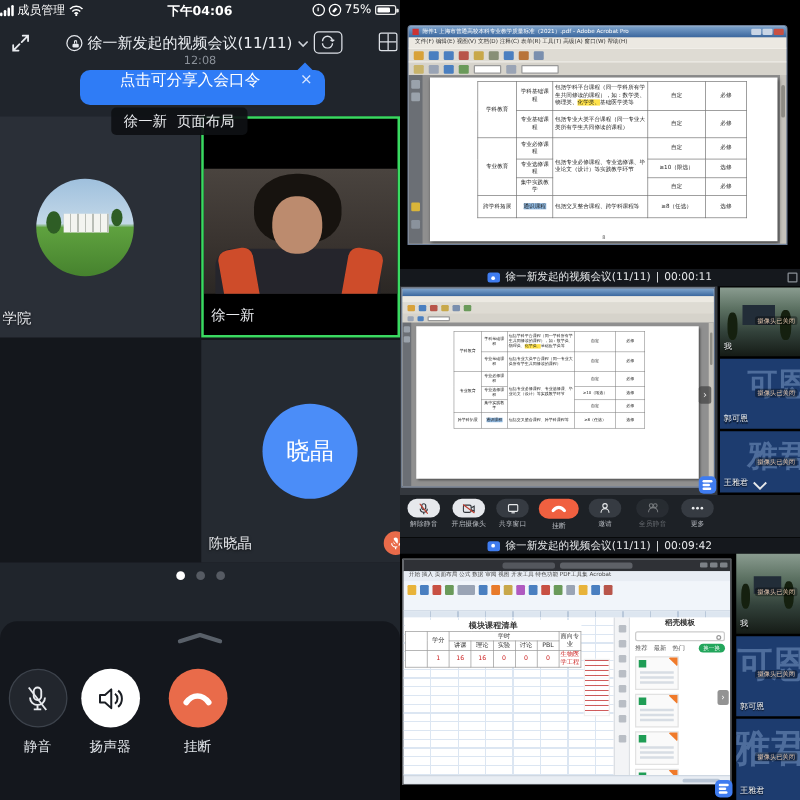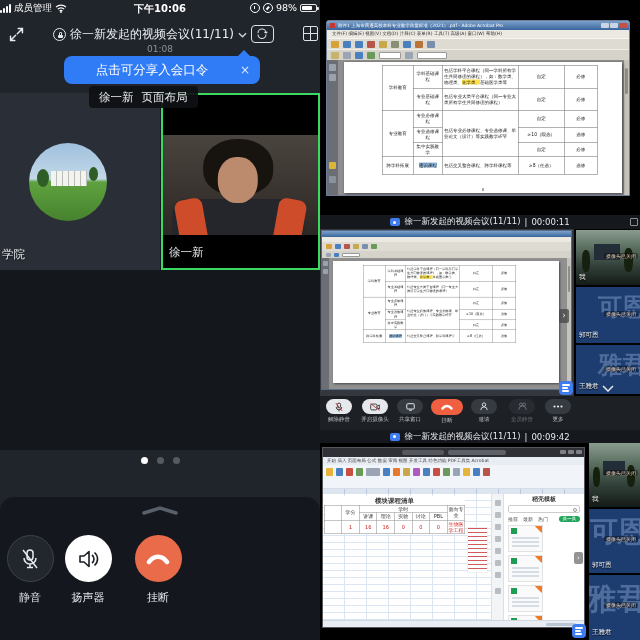--- a/index.html
+++ b/index.html
@@ -23,21 +23,21 @@
   .tinycirc i{position:absolute;left:3px;top:2px;width:1.5px;height:3.5px;background:#fff;}
 
   .navrow{position:absolute;left:0;top:24px;width:320px;height:22px;color:#eceff3;}
   .navtitle{position:absolute;left:40px;right:60px;top:2px;display:flex;align-items:center;justify-content:center;gap:4px;font-size:12px;white-space:nowrap;}
   .lockbadge{width:13px;height:13px;border:1.2px solid #e6e9ee;border-radius:50%;position:relative;flex:0 0 auto;}
   .lockbadge i{position:absolute;left:3.5px;top:5.5px;width:5px;height:3.5px;background:#e6e9ee;border-radius:1px;}
   .lockbadge u{position:absolute;left:4.5px;top:2.5px;width:3px;height:3px;border:1px solid #e6e9ee;border-bottom:none;border-radius:3px 3px 0 0;}
   .navtimer{position:absolute;left:0;right:0;top:44px;text-align:center;font-size:9px;color:#8b919a;}
 
   .tooltip{position:absolute;left:64px;top:56px;width:196px;height:28px;background:#2f7cf6;border-radius:8px;
-           color:#fff;display:flex;align-items:center;z-index:30;}
+           color:#fff;display:flex;align-items:flex-start;z-index:30;}
   .tooltip .txt{flex:1;text-align:center;font-size:12.5px;}
   .tooltip .cls{padding-right:10px;font-size:12px;color:#d9e6ff;}
   .tooltip:before{content:"";position:absolute;left:174px;top:-6px;border:6px solid transparent;border-bottom-color:#2f7cf6;border-top:none;}
 
   .banner{position:absolute;left:89px;top:86px;height:22px;padding:0 10px;background:rgba(14,16,20,.92);border-radius:4px;
           display:flex;align-items:center;gap:8px;color:#e9ebee;font-size:11.5px;z-index:20;white-space:nowrap;}
 
   .grid{position:absolute;left:0;top:93px;width:320px;height:357px;background:#14171c;}
   .cell{position:absolute;overflow:hidden;}
   .cell-tl{left:0;top:0;width:160px;height:177px;background:#2a2f37;}
@@ -199,29 +199,29 @@
             <i style="height:5px"></i>
             <i style="height:7px"></i>
             <i style="height:9px"></i>
           </span>
         <span>成员管理</span>
         <svg width="12" height="9" viewBox="0 0 12 9">
             <path d="M1 3.2 A7 7 0 0 1 11 3.2 M2.8 5.2 A4.5 4.5 0 0 1 9.2 5.2 M4.6 7 A2 2 0 0 1 7.4 7" stroke="#fff" stroke-width="1.2" fill="none"></path>
             <circle cx="6" cy="8" r="0.9" fill="#fff"></circle>
           </svg>
       </div>
-      <div class="sb-time">下午10:06</div>
+      <div class="sb-time">下午04:06</div>
       <div class="sb-right">
         <span class="tinycirc">
             <i></i>
           </span>
         <span class="tinycirc">
             <i style="transform:rotate(40deg)"></i>
           </span>
-        <span>98%</span>
+        <span>75%</span>
         <span class="batt">
             <i></i>
           </span>
       </div>
     </div>
 
     <div class="navrow">
       <svg class="abs" style="left:8px;top:2px" width="17" height="17" viewBox="0 0 20 20">
         <path d="M9 11 L3 17 M3 12 L3 17 L8 17 M11 9 L17 3 M12 3 L17 3 L17 8" stroke="#e8ebef" stroke-width="1.7" fill="none" stroke-linecap="round"></path>
       </svg>
@@ -238,21 +238,21 @@
       <div class="abs" style="right:46px;top:1px;width:23px;height:18px;border:1.4px solid #dde1e7;border-radius:4px;">
         <svg class="abs" style="left:4px;top:2px" width="12" height="11" viewBox="0 0 12 11">
             <path d="M2 5 A4 4 0 0 1 10 5 M10 5 l-1.6-1 M10 5 l1.4-1.2 M10 6.5 A4 4 0 0 1 2 6.5" stroke="#dde1e7" stroke-width="1.1" fill="none"></path>
           </svg>
       </div>
       <div class="abs" style="right:2px;top:2px;width:15px;height:15px;border:1.4px solid #dde1e7;border-radius:2px;">
         <i class="abs" style="left:6px;top:0;bottom:0;width:1.4px;background:#dde1e7"></i>
         <i class="abs" style="top:6px;left:0;right:0;height:1.4px;background:#dde1e7"></i>
       </div>
     </div>
-    <div class="navtimer">01:08</div>
+    <div class="navtimer">12:08</div>
 
     <div class="tooltip">
       <span class="txt">点击可分享入会口令</span>
       <span class="cls">×</span>
     </div>
 
     <div class="banner">
       <span>徐一新</span>
       <span>页面布局</span>
     </div>
@@ -272,20 +272,31 @@
           <div class="body"></div>
           <div class="vest" style="left:14px;transform:rotate(-10deg)"></div>
           <div class="vest" style="right:14px;transform:rotate(10deg)"></div>
           <div class="hair"></div>
           <div class="face"></div>
         </div>
         <span class="vlabel">徐一新</span>
       </div>
 
 
+      <div class="cell cell-br">
+        <div class="avatar-blue" style="left:49px;top:51px;">晓晶</div>
+        <span class="vlabel">陈晓晶</span>
+        <div class="mutebadge">
+          <svg width="9" height="11" viewBox="0 0 10 12">
+              <rect x="3" y="1" width="4" height="6" rx="2" fill="#fff"></rect>
+              <path d="M1.5 6 a3.5 3.5 0 0 0 7 0 M5 9.5 v2" stroke="#fff" stroke-width="1.1" fill="none"></path>
+              <line x1="1" y1="1" x2="9" y2="11" stroke="#e96b4a" stroke-width="1.4"></line>
+            </svg>
+        </div>
+      </div>
     </div>
 
     <div class="dots">
         <i class="on"></i>
         <i></i>
         <i></i>
       </div>
 
     <div class="sheet">
       <svg class="handle" width="38" height="9" viewBox="0 0 38 9">

